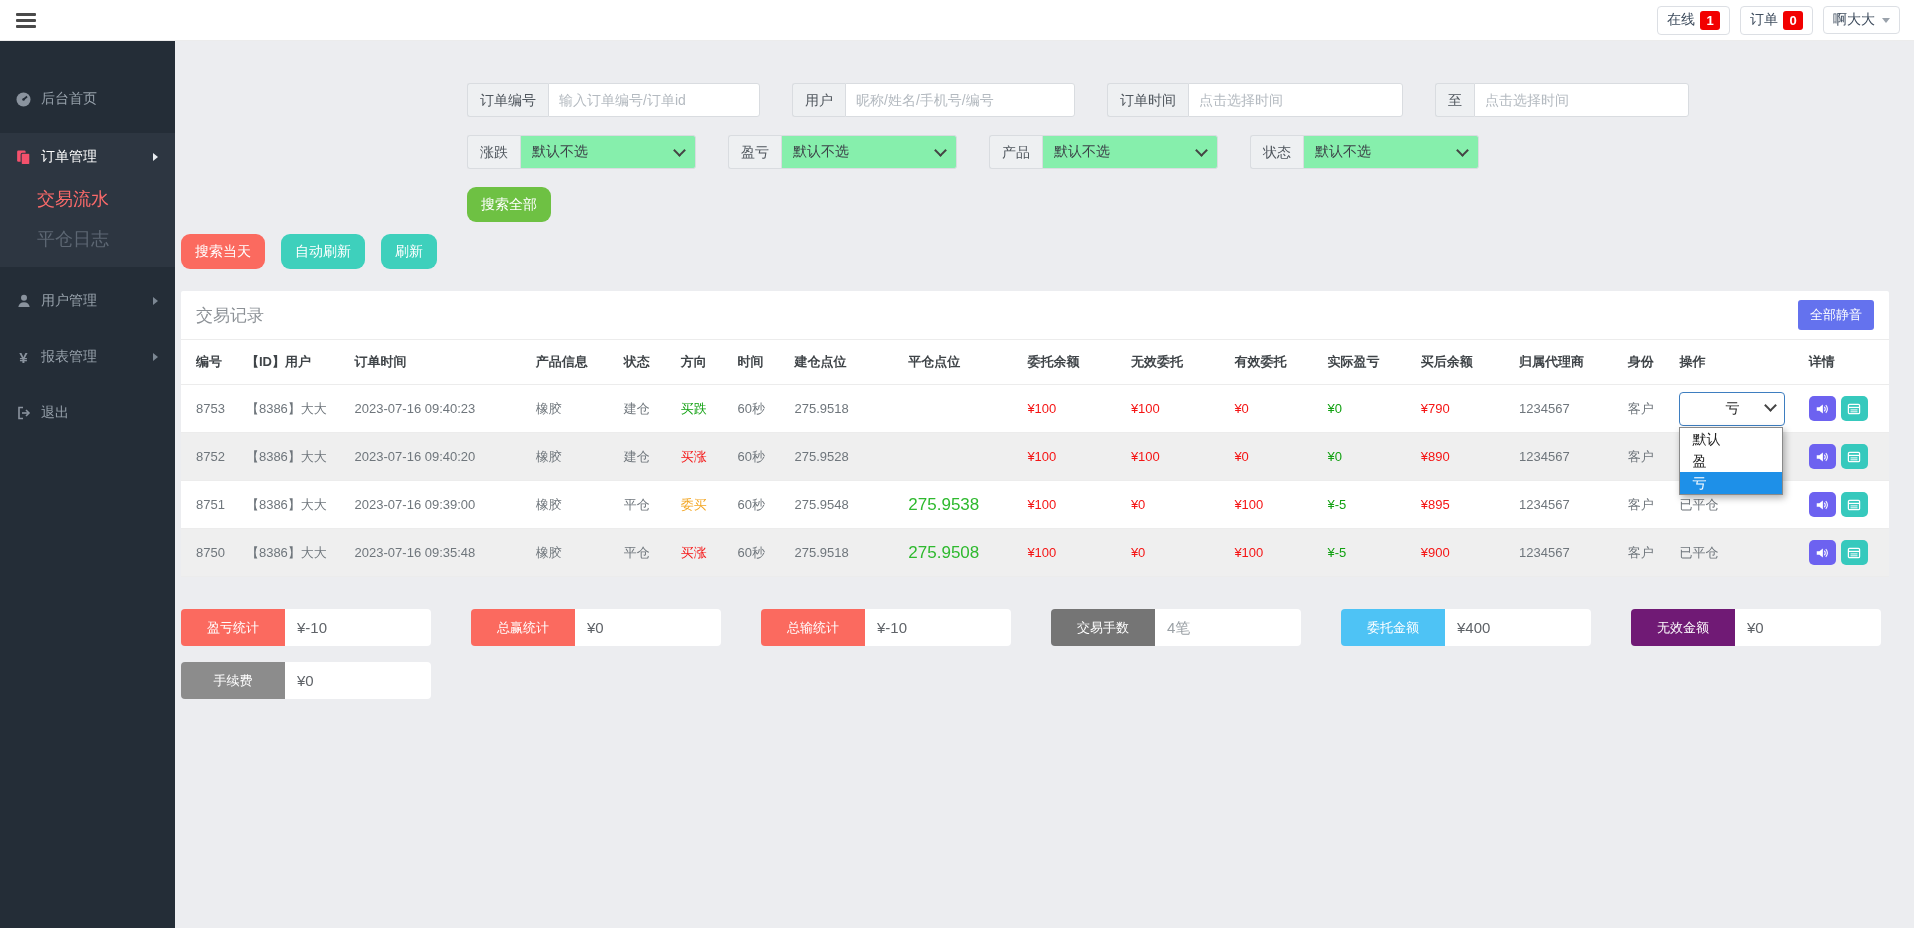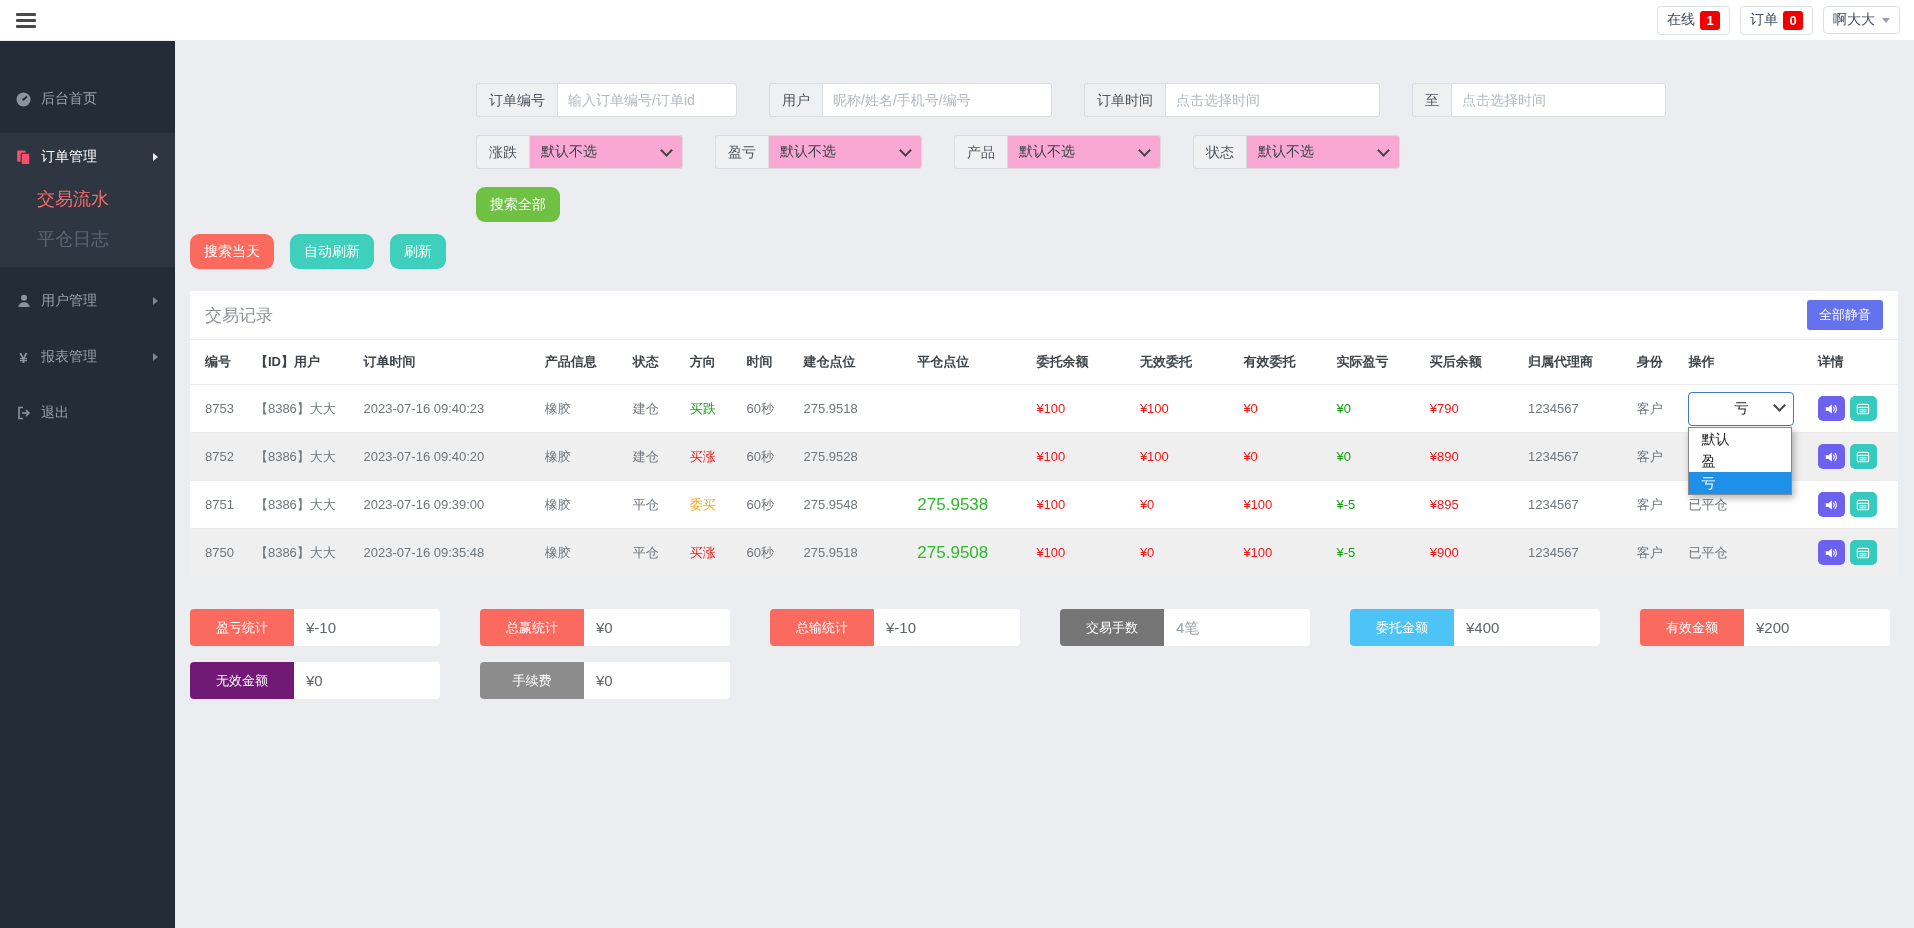--- a/index.html
+++ b/index.html
@@ -30,33 +30,33 @@
     border-left:5px solid #7c8793;border-top:4px solid transparent;border-bottom:4px solid transparent}
   .side-item.dash{margin-bottom:12px}
   .side-group{background:#2d3641;padding:2px 0 8px 0;margin-bottom:12px}
   .side-item.active{color:#fff}
   .side-item.active .caret-r{border-left-color:#e8ecf0}
   .side-sub{height:40px;line-height:40px;padding-left:37px;font-size:18px;color:#5d6773;cursor:pointer}
   .side-sub.red{color:#fb6a6a}
   .side-item.mt{margin-top:12px}
   .yen-glyph{font-size:15px;font-weight:bold;color:#8a939e}
   
-  .main{flex:1;padding-left:15px;box-sizing:border-box}
+  .main{flex:1;padding-left:6px;box-sizing:border-box}
   .filters{margin:42px 0 0 286px}
   .frow{display:flex;gap:32px;margin-bottom:18px}
   .igroup{display:flex}
   .ilabel{background:#eef0f2;border:1px solid #d9dce0;border-right:none;border-radius:3px 0 0 3px;
     padding:0 12px;line-height:32px;height:32px;font-size:14px;color:#4e555c;white-space:nowrap}
   .itext{border:1px solid #d9dce0;border-radius:0 3px 3px 0;height:34px;box-sizing:border-box;
     padding:0 10px;font-size:14px;color:#333;outline:none;background:#fff}
   .itext::placeholder{color:#b4bac0}
-  .w180{width:180px}.w195{width:230px}.w215{width:215px}
+  .w180{width:212px}.w195{width:230px}.w215{width:215px}
   .select-box{border:1px solid #d9dce0;border-radius:0 3px 3px 0;height:34px;box-sizing:border-box;
-    background:#f9a8d4;display:flex;align-items:center;justify-content:space-between;
-    padding:0 11px;width:154px;font-size:14px;color:#3c4248;cursor:pointer}
+    background:#86efac;display:flex;align-items:center;justify-content:space-between;
+    padding:0 11px;width:176px;font-size:14px;color:#3c4248;cursor:pointer}
   .chev{width:7px;height:7px;border-right:2px solid #444;border-bottom:2px solid #444;
     transform:rotate(45deg);margin-top:-4px;flex:none}
   .btn{border:none;border-radius:9px;color:#fff;font-size:14px;padding:0 14px;height:35px;cursor:pointer;white-space:nowrap}
   .btn.green{background:#6ec143}
   .btn.red{background:#fb6a5f}
   .btn.teal{background:#3ed0bc}
   .btn.indigo{background:#6472ee;height:30px;font-size:13px;border-radius:3px;padding:0 12px}
   .actions{display:flex;gap:16px;margin-top:12px}
   
   .panel{margin-top:22px;width:1708px;background:#fff;border-radius:2px}
@@ -452,24 +452,20 @@
         </div>
         <div class="stat">
           <span class="stat-label sl-dark">交易手数</span>
           <span class="stat-value muted">4笔</span>
         </div>
         <div class="stat">
           <span class="stat-label sl-blue">委托金额</span>
           <span class="stat-value">¥400</span>
         </div>
         <div class="stat">
-          <span class="stat-label sl-red">有效金额</span>
-          <span class="stat-value">¥200</span>
-        </div>
-        <div class="stat">
           <span class="stat-label sl-teal">无效金额</span>
           <span class="stat-value">¥0</span>
         </div>
         <div class="stat">
           <span class="stat-label sl-gray">手续费</span>
           <span class="stat-value">¥0</span>
         </div>
       </div>
   </main>
 </div>

